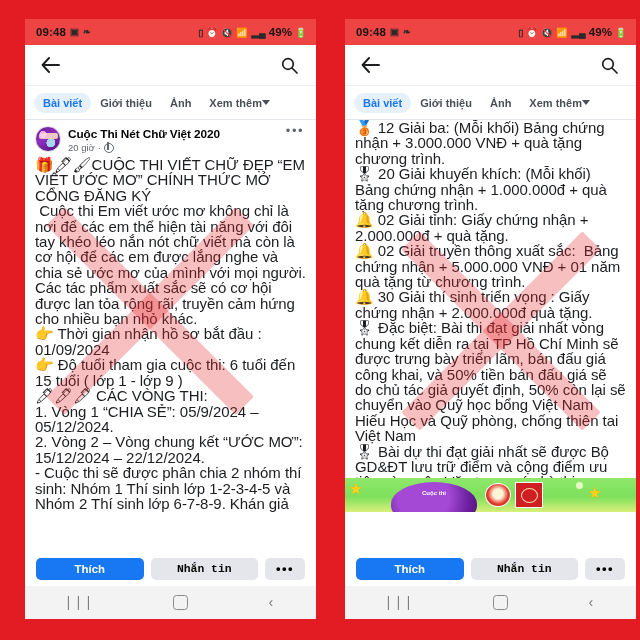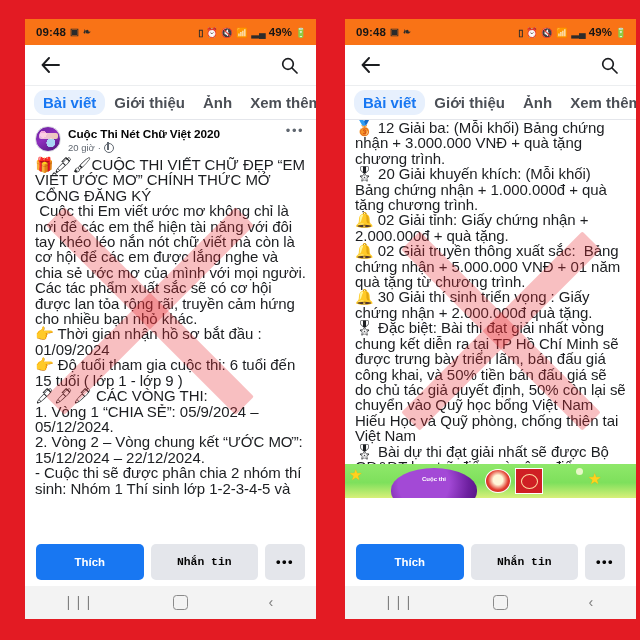--- a/index.html
+++ b/index.html
@@ -15,21 +15,21 @@
     overflow: hidden;
     font-family: "Liberation Sans", sans-serif;
   }
 
   
   .phone {
     position: absolute;
     top: 19px;
     width: 291px;
     height: 600px;
-    background: #f97316;
+    background: #ef4444;
     overflow: hidden;
     display: flex;
     flex-direction: column;
   }
   .phone.left  { left: 25px; }
   .phone.right { left: 345px; }
 
   
   .statusbar {
     height: 26px;
@@ -71,21 +71,21 @@
     height: 33px;
     flex: 0 0 33px;
     display: flex;
     align-items: center;
     gap: 0px;
     padding: 0 9px;
     border-bottom: 1px solid #e4e6eb;
     background: #fff;
   }
   .tab {
-    font-size: 15px;
+    font-size: 11px;
     color: #4b4f56;
     padding: 4px 9px;
     border-radius: 11px;
     white-space: nowrap;
     font-weight: 600;
   }
   .tab.active {
     color: #1877f2;
     background: #e7f0fd;
   }
@@ -249,21 +249,21 @@
   
   .actions {
     flex: 0 0 40px;
     display: flex;
     align-items: center;
     gap: 7px;
     padding: 3px 11px 6px 11px;
     background: #fff;
   }
   .btn {
-    height: 36px;
+    height: 22px;
     border-radius: 5px;
     display: flex;
     align-items: center;
     justify-content: center;
     font-size: 11.4px;
     font-weight: bold;
     margin-top: 43px;
   }
   .btn.like { flex: 1 1 0; background: #1877f2; color: #ffffff; }
   .btn.msg  { flex: 1 1 0; background: #e4e6eb; color: #050505; font-family: Liberation Mono, monospace; }

